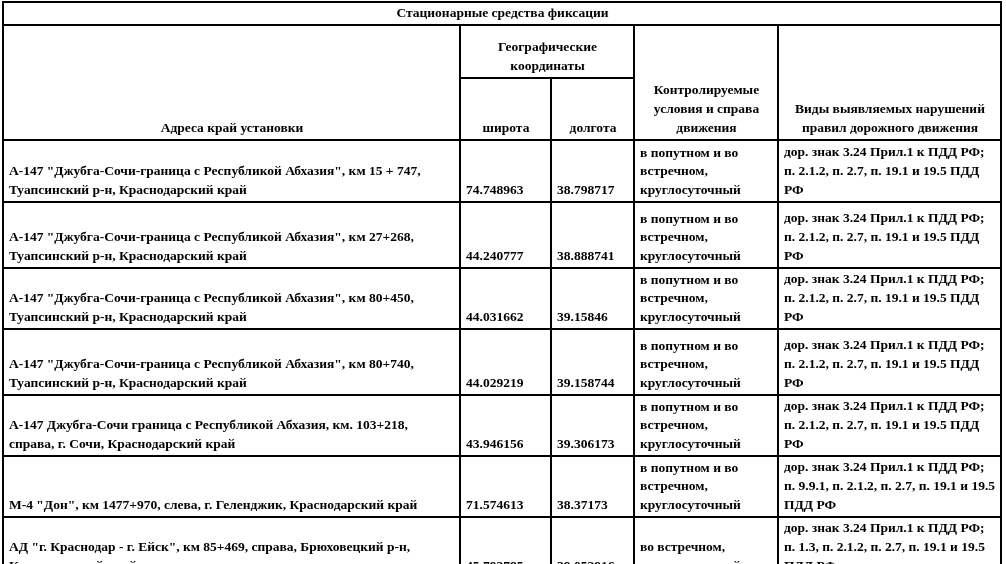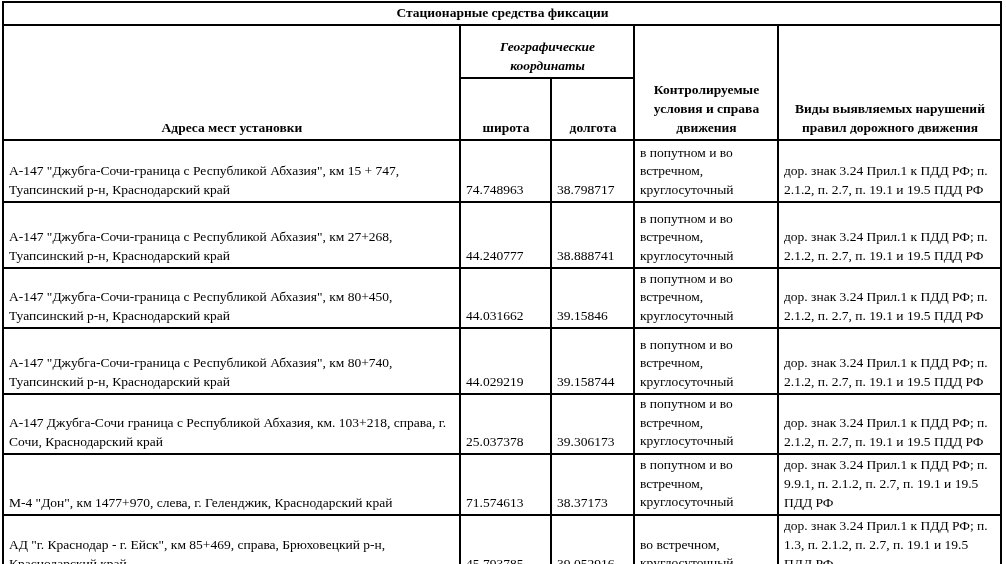--- a/index.html
+++ b/index.html
@@ -22,35 +22,35 @@
     border-collapse: collapse;
     table-layout: fixed;
     width: 998px;
   }
   .fix-table td, .fix-table th {
     border: 2px solid #000000;
     padding: 0 4px 2px 5px;
     vertical-align: bottom;
     font-size: 13.5px;
     line-height: 19px;
-    font-weight: normal;
+    font-weight: bold;
     text-align: left;
     overflow: hidden;
     word-wrap: break-word;
   }
   .fix-table th { font-weight: bold; text-align: center; }
   .title-cell {
     text-align: center;
     vertical-align: middle;
     height: 14px;
     line-height: 15px;
     padding: 1px 2px;
   }
   .addr-h   { text-align: center; vertical-align: bottom; }
-  .geo-h    { text-align: center; vertical-align: middle; height: 49px; font-style: italic; }
+  .geo-h    { text-align: center; vertical-align: middle; height: 49px; }
   .sub-h    { text-align: left;   vertical-align: bottom; height: 58px; }
   .cond-h   { text-align: center; vertical-align: bottom; }
   .viol-h   { text-align: center; vertical-align: bottom; }
   tr.r1 { height: 62px; }
   tr.r2 { height: 66px; }
   tr.r3 { height: 60px; }
   tr.r4 { height: 66px; }
   tr.r5 { height: 49px; }
   tr.r6 { height: 60px; }
   tr.r7 { height: 61px; }
@@ -66,21 +66,21 @@
       <col style="width:91px">
       <col style="width:83px">
       <col style="width:144px">
       <col style="width:223px">
     </colgroup>
     <thead>
       <tr>
         <th class="title-cell" colspan="5">Стационарные средства фиксации</th>
       </tr>
       <tr>
-        <th class="addr-h" rowspan="2">Адреса мест установки</th>
+        <th class="addr-h" rowspan="2">Адреса край установки</th>
         <th class="geo-h" colspan="2">Географические координаты</th>
         <th class="cond-h" rowspan="2">Контролируемые условия и справа движения</th>
         <th class="viol-h" rowspan="2">Виды выявляемых нарушений правил дорожного движения</th>
       </tr>
       <tr>
         <th class="sub-h">широта</th>
         <th class="sub-h">долгота</th>
       </tr>
     </thead>
     <tbody>
@@ -107,21 +107,21 @@
       </tr>
       <tr class="r4">
         <td>А-147 "Джубга-Сочи-граница с Республикой Абхазия", км 80+740, Туапсинский р-н, Краснодарский край</td>
         <td>44.029219</td>
         <td>39.158744</td>
         <td class="cond">в попутном и во встречном, круглосуточный</td>
         <td>дор. знак 3.24 Прил.1 к ПДД РФ; п. 2.1.2, п. 2.7, п. 19.1 и 19.5 ПДД РФ</td>
       </tr>
       <tr class="r5">
         <td>А-147 Джубга-Сочи граница с Республикой Абхазия, км. 103+218, справа, г. Сочи, Краснодарский край</td>
-        <td>25.037378</td>
+        <td>43.946156</td>
         <td>39.306173</td>
         <td class="cond">в попутном и во встречном, круглосуточный</td>
         <td>дор. знак 3.24 Прил.1 к ПДД РФ; п. 2.1.2, п. 2.7, п. 19.1 и 19.5 ПДД РФ</td>
       </tr>
       <tr class="r6">
         <td>М-4 "Дон", км 1477+970, слева, г. Геленджик, Краснодарский край</td>
         <td>71.574613</td>
         <td>38.37173</td>
         <td class="cond">в попутном и во встречном, круглосуточный</td>
         <td>дор. знак 3.24 Прил.1 к ПДД РФ; п. 9.9.1, п. 2.1.2, п. 2.7, п. 19.1 и 19.5 ПДД РФ</td>

